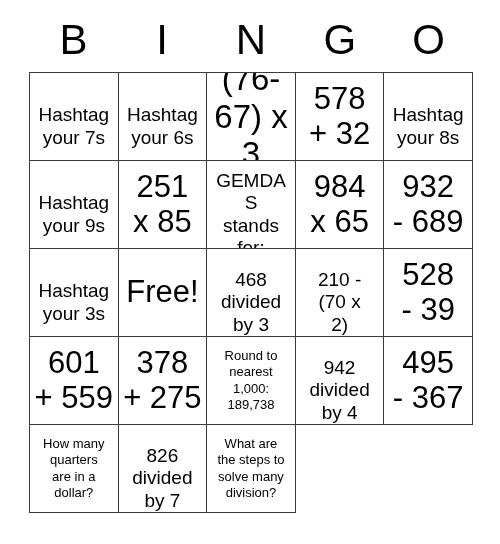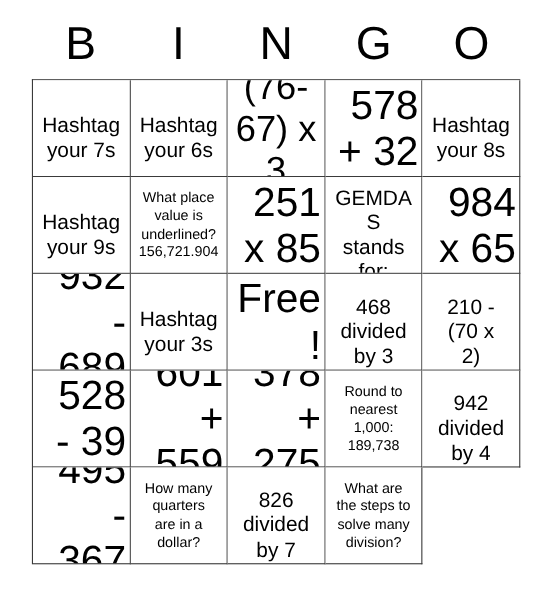--- a/index.html
+++ b/index.html
@@ -62,21 +62,21 @@
   }
   .cell-text {
     display: block;
     width: 100%;
     line-height: 1.12;
     white-space: pre-line;
     word-break: break-word;
   }
 
   
-  .fs-xl   .cell-text { font-size: 37px; line-height: 1.12; text-align: right; }
+  .fs-xl   .cell-text { font-size: 31px; line-height: 1.12; }
   .fs-lg   .cell-text { font-size: 33px; line-height: 1.14; }
   .fs-md   .cell-text { font-size: 19px; line-height: 1.18; margin-top: 20px; }
   .fs-xs   .cell-text { font-size: 13px; line-height: 1.25; }
 </style>
 </head>
 <body>
 
 <div id="bingo-card">
 
   <div class="header-row">
@@ -107,26 +107,20 @@
       </div>
     <div class="cell fs-md">
         <span class="cell-text">Hashtag
 your 8s</span>
       </div>
 
     <div class="cell fs-md">
         <span class="cell-text">Hashtag
 your 9s</span>
       </div>
-    <div class="cell fs-xs">
-        <span class="cell-text">What place
-value is
-underlined?
-156,721.904</span>
-      </div>
     <div class="cell fs-xl">
         <span class="cell-text">251
 x 85</span>
       </div>
     <div class="cell fs-md">
         <span class="cell-text">GEMDAS
 stands
 for:</span>
       </div>
     <div class="cell fs-xl">

